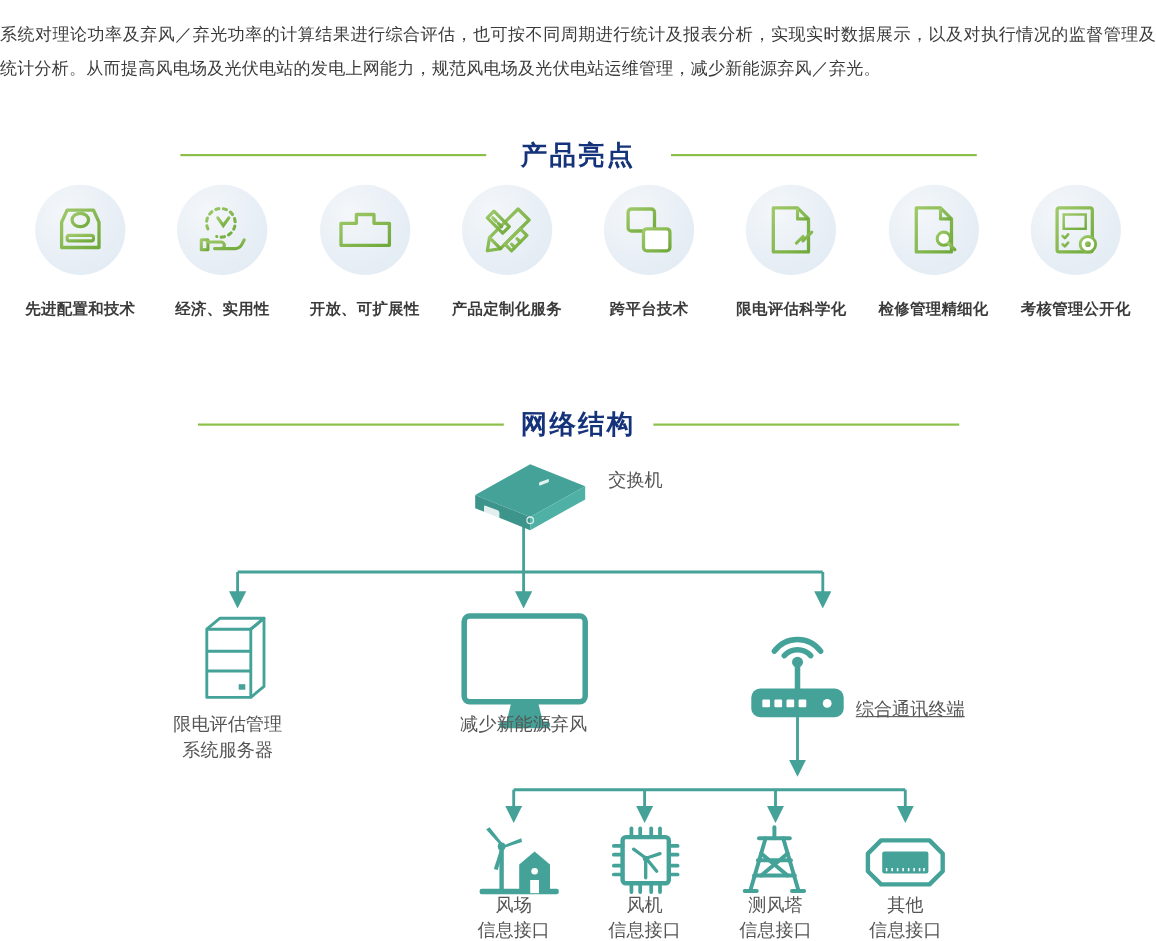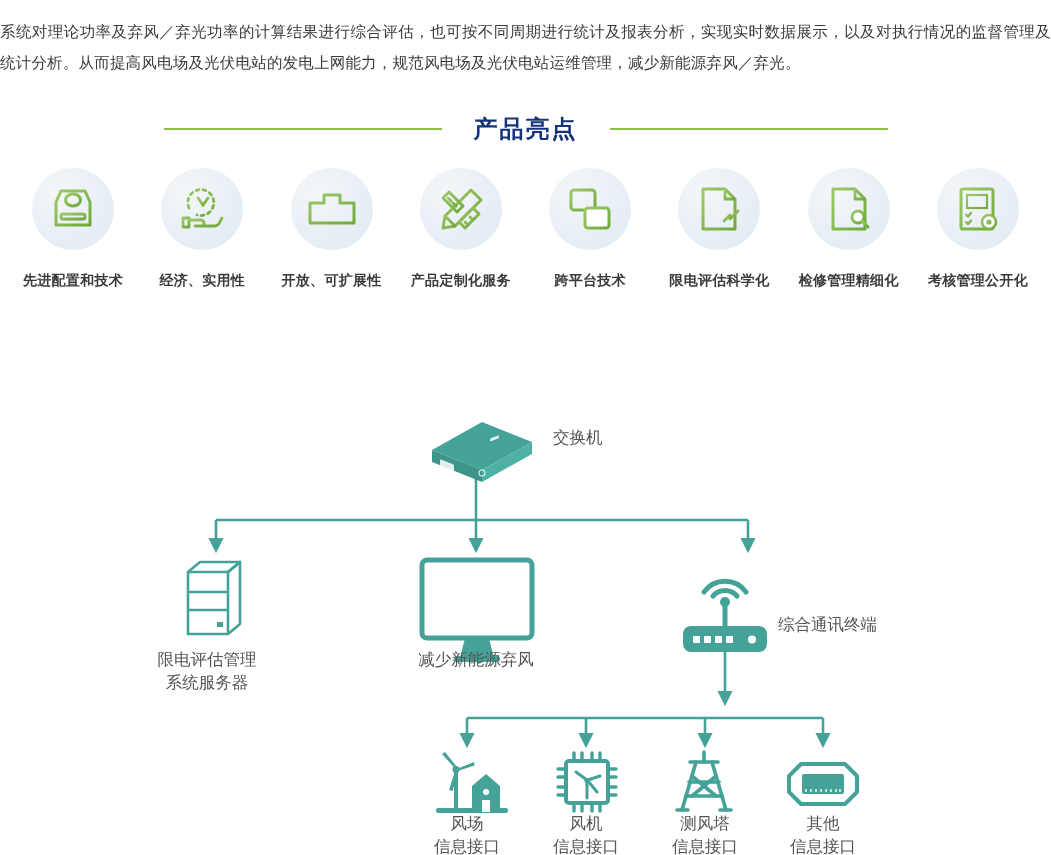--- a/index.html
+++ b/index.html
@@ -99,21 +99,21 @@
   }
   .node-label.left-of { text-align: left; }
 </style>
 </head>
 <body>
 
 <div class="page">
 
   <p class="intro">系统对理论功率及弃风／弃光功率的计算结果进行综合评估，也可按不同周期进行统计及报表分析，实现实时数据展示，以及对执行情况的监督管理及统计分析。从而提高风电场及光伏电站的发电上网能力，规范风电场及光伏电站运维管理，减少新能源弃风／弃光。</p>
 
-  <div class="section-head" style="top:113px;gap:16px;">
+  <div class="section-head" style="top:125px;gap:16px;">
     <span class="rule left"></span>
     <span class="title">产品亮点</span>
     <span class="rule right"></span>
   </div>
 
   <div class="highlights">
 
     <div class="hl-item">
       <span class="hl-circle">
         <svg width="48" height="44" viewBox="0 0 48 44">
@@ -287,20 +287,25 @@
           </g>
           <circle cx="33" cy="37" r="7" fill="#ffffff" stroke="url(#g8)" stroke-width="2.6"></circle>
           <circle cx="33" cy="37" r="2.6" fill="url(#g8)"></circle>
         </svg>
       </span>
       <span class="hl-label">考核管理公开化</span>
     </div>
 
   </div>
 
+  <div class="section-head" style="top:370px;">
+    <span class="rule left"></span>
+    <span class="title">网络结构</span>
+    <span class="rule right"></span>
+  </div>
 
   <div class="net">
     <svg width="1051" height="455" viewBox="0 0 1051 455">
       <defs>
         <marker id="arrow" viewBox="0 0 10 10" refX="8" refY="5" markerWidth="6" markerHeight="6" orient="auto-start-reverse">
           <path d="M0 0 L10 5 L0 10 z" fill="#44a298"></path>
         </marker>
       </defs>
 
       <g stroke="#44a298" stroke-width="2.6" fill="none">
@@ -444,21 +449,21 @@
 
     <div class="node-label left-of" style="left:553px; top:26px;">交换机</div>
 
     <div class="node-label" style="left:137px; top:248px; width:140px;">
       <div>限电评估管理</div>
       <div>系统服务器</div>
     </div>
 
     <div class="node-label" style="left:406px; top:248px; width:140px;">减少新能源弃风</div>
 
-    <div class="node-label left-of" style="left:778px; top:213px;">综合通讯终端</div>
+    <div class="node-label left-of" style="left:778px; top:234px;text-decoration:underline;">综合通讯终端</div>
 
     <div class="node-label" style="left:407px; top:412px; width:120px;">
       <div>风场</div>
       <div>信息接口</div>
     </div>
 
     <div class="node-label" style="left:526px; top:412px; width:120px;">
       <div>风机</div>
       <div>信息接口</div>
     </div>

